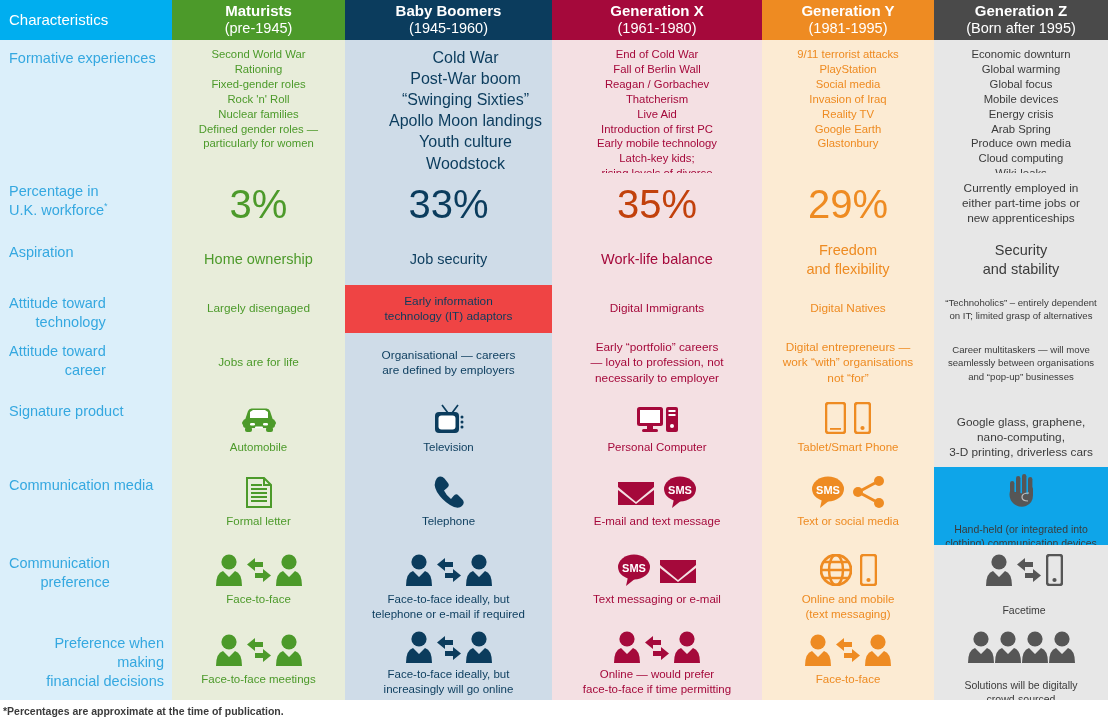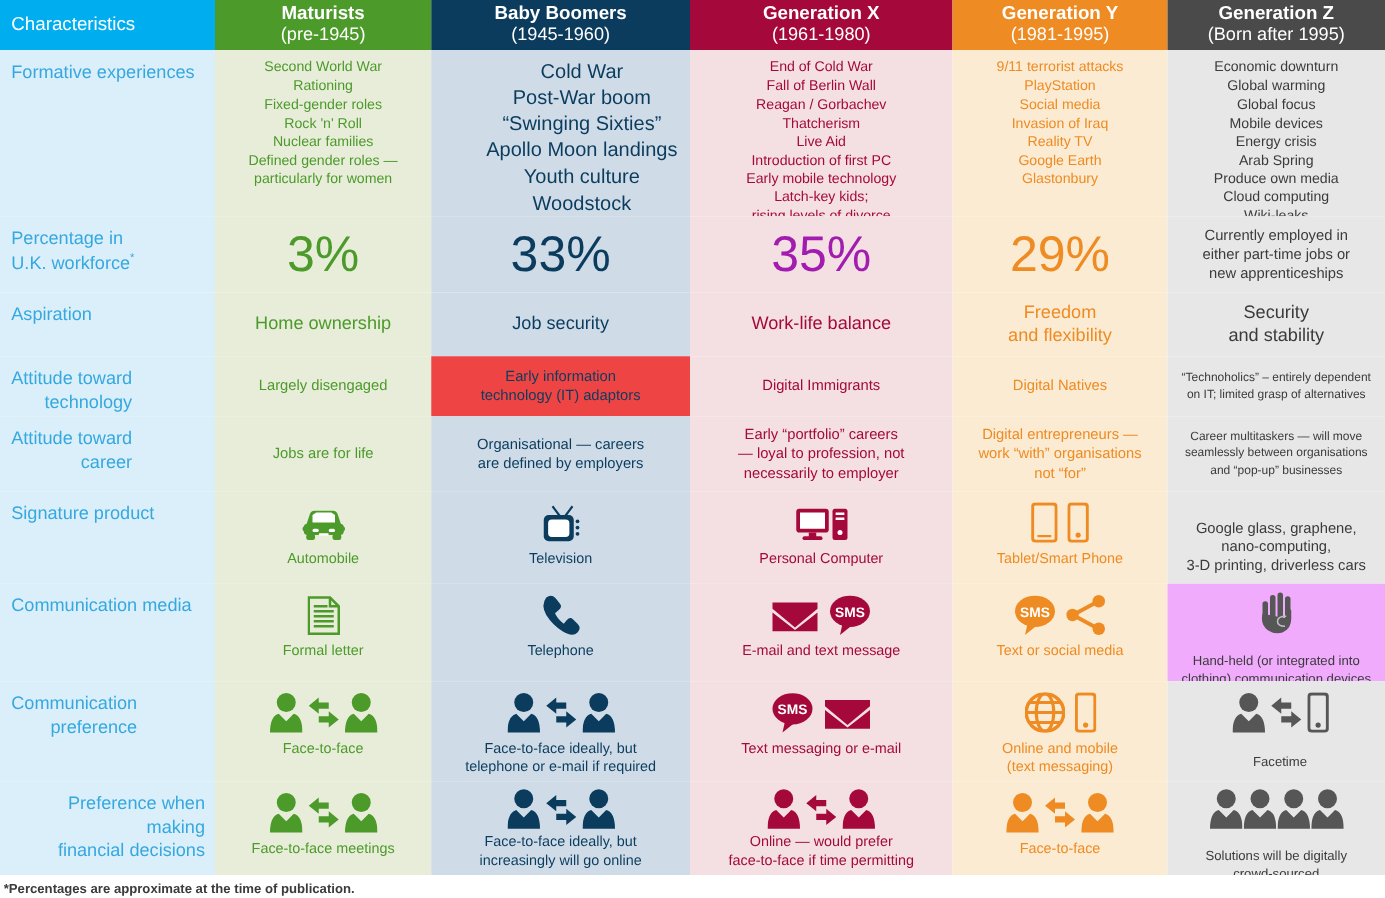--- a/index.html
+++ b/index.html
@@ -122,21 +122,21 @@
     <div class="cell rowlabel" style="background: rgb(219, 239, 250);">
       <div>Percentage in</div>
       <div><span>U.K. workforce</span><sup>*</sup></div>
     </div>
     <div class="cell c-pct" style="background: rgb(232, 237, 218); color: rgb(76, 154, 42);">
       <div>3%</div>
     </div>
     <div class="cell c-pct" style="background: rgb(207, 220, 232); color: rgb(11, 60, 93);">
       <div>33%</div>
     </div>
-    <div class="cell c-pct" style="background: rgb(244, 224, 227); color: #a21caf; text-align: center;">
+    <div class="cell c-pct" style="background: rgb(244, 224, 227); color: #c2410c; text-align: center;">
       <div>35%</div>
     </div>
     <div class="cell c-pct" style="background: rgb(252, 235, 211); color: rgb(238, 139, 34);">
       <div>29%</div>
     </div>
     <div class="cell c-sm" style="background: rgb(231, 231, 231); color: rgb(59, 59, 59);">
       <div>Currently employed in<br>either part-time jobs or<br>new apprenticeships</div>
     </div>
     <div class="cell rowlabel" style="background: rgb(219, 239, 250);">
       <span>Aspiration</span>
@@ -328,21 +328,21 @@
           <svg width="32" height="32" viewBox="0 0 32 32" fill="currentColor" xmlns="http://www.w3.org/2000/svg">
             <circle cx="26" cy="5" r="5"></circle>
             <circle cx="26" cy="27" r="5"></circle>
             <circle cx="5" cy="16" r="5"></circle>
             <path d="M9 14 L22 7 M9 18 L22 25" stroke="currentColor" stroke-width="3"></path>
           </svg>
         </span>
       </div>
       <div class="iconlabel">Text or social media</div>
     </div>
-    <div class="cell c-icon" style="background: #f0abfc; color: rgb(59, 59, 59); text-align: center;">
+    <div class="cell c-icon" style="background: #0ea5e9; color: rgb(59, 59, 59); text-align: center;">
       <div class="iconwrap">
         <span class="ic" style="color:#565656;display:inline-flex;align-items:center">
           <svg width="31" height="35" viewBox="0 0 31 35" fill="currentColor" xmlns="http://www.w3.org/2000/svg">
             <rect x="4" y="8" width="4.4" height="16" rx="2.2"></rect>
             <rect x="10" y="3" width="4.4" height="21" rx="2.2"></rect>
             <rect x="16" y="1" width="4.4" height="23" rx="2.2"></rect>
             <rect x="22" y="4" width="4.4" height="20" rx="2.2"></rect>
             <path d="M4 18 Q2 26 8 31 Q14 35 20 33 Q27 30 27 22 L27 16 Q27 14 25 14 L25 22 Z"></path>
             <path d="M23 20 Q16 20 16 24 Q16 28 22 28" fill="none" stroke="#bfbfbf" stroke-width="1.2"></path>
           </svg>

